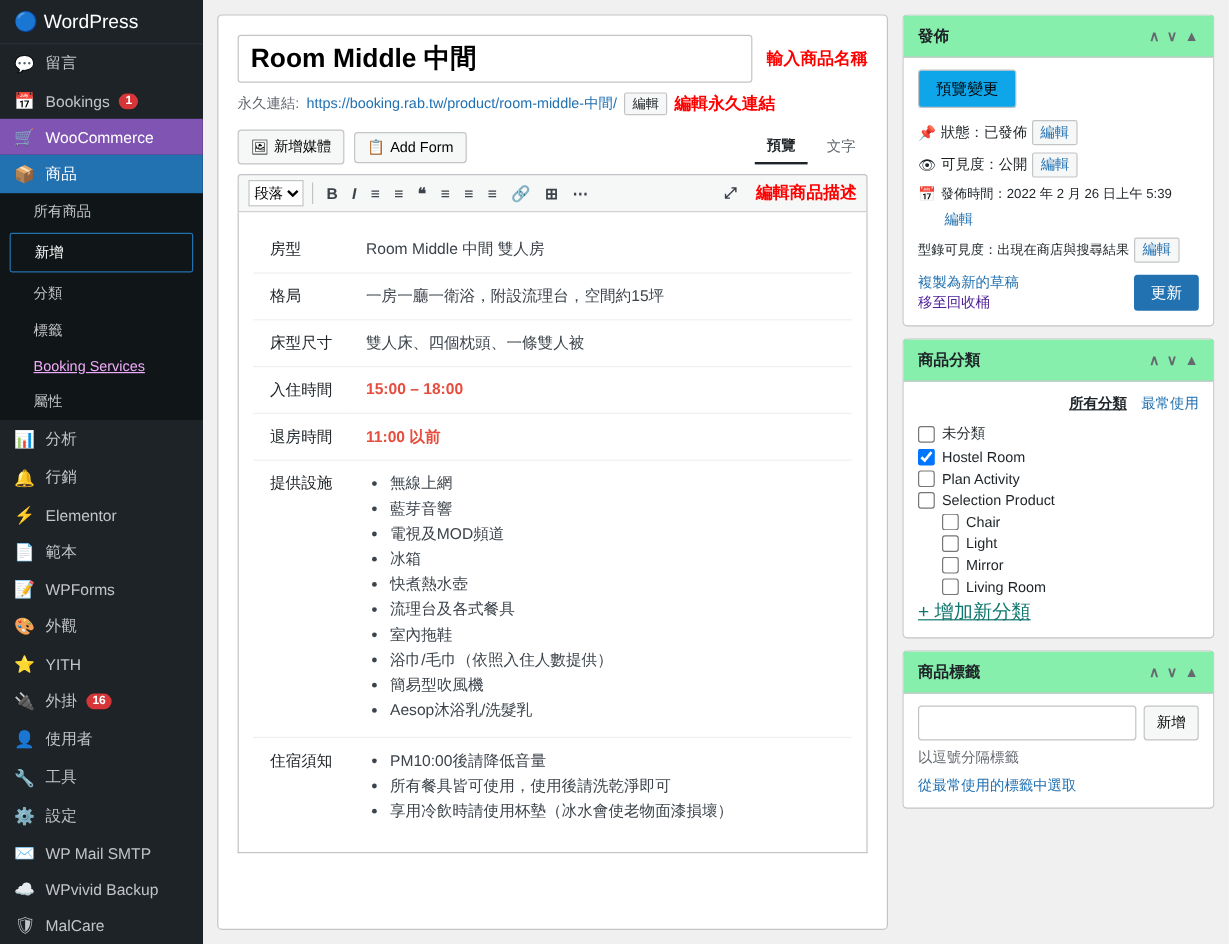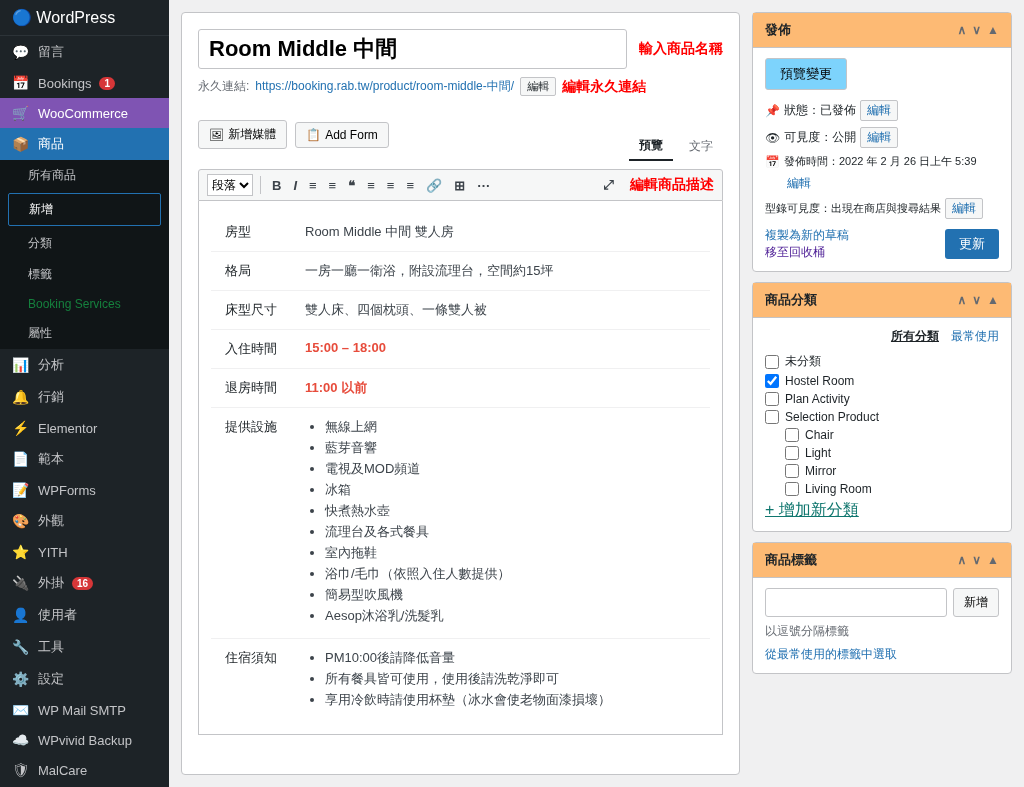--- a/index.html
+++ b/index.html
@@ -7,40 +7,40 @@
 
     
     #sidebar { width: 169px; background: #1d2327; color: #c3c4c7; flex-shrink: 0; overflow-y: auto; }
     .sidebar-logo { padding: 8px 12px; background: #1d2327; border-bottom: 1px solid #2c3338; }
     .sidebar-item { display: flex; align-items: center; gap: 8px; padding: 7px 12px; cursor: pointer; font-size: 13px; color: #c3c4c7; position: relative; }
     .sidebar-item.active { background: #2271b1; color: #fff; }
     .sidebar-item .badge { background: #d63638; color: #fff; border-radius: 10px; padding: 1px 5px; font-size: 10px; font-weight: bold; }
     .sidebar-icon { width: 18px; text-align: center; font-size: 14px; }
     .sidebar-submenu { background: #101517; }
     .sidebar-submenu .sidebar-item { padding-left: 28px; font-size: 12px; }
-    .sidebar-submenu .sidebar-item.active-sub { color: #15803d; }
+    .sidebar-submenu .sidebar-item.active-sub { color: #f0abfc; text-decoration: underline; }
     .sidebar-submenu .sidebar-item.new-item { color: #fff; border: 1px solid #2271b1; margin: 2px 8px; border-radius: 2px; padding-left: 20px; }
     .woo-item { background: #7f54b3; color: #fff !important; }
 
     
     #main { flex: 1; display: flex; flex-direction: column; overflow: hidden; }
     #content-area { flex: 1; display: flex; overflow: hidden; padding: 12px; gap: 12px; }
 
     
     #editor-panel { flex: 1; background: #fff; border: 1px solid #c3c4c7; border-radius: 4px; overflow-y: auto; padding: 16px; }
     .product-title-row { display: flex; align-items: center; gap: 12px; margin-bottom: 8px; }
     .product-title-input { flex: 1; font-size: 22px; font-weight: 600; border: 1px solid #c3c4c7; padding: 6px 10px; border-radius: 3px; }
     .annotation-red { color: #ff0000; font-size: 14px; font-weight: bold; }
     .permalink-row { display: flex; align-items: center; gap: 6px; font-size: 12px; color: #646970; margin-bottom: 12px; }
     .permalink-row a { color: #2271b1; text-decoration: none; }
     .edit-link { background: #f6f7f7; border: 1px solid #c3c4c7; border-radius: 2px; padding: 1px 6px; font-size: 11px; color: #1d2327; cursor: pointer; }
     .toolbar-row { display: flex; align-items: center; gap: 8px; margin-bottom: 8px; }
     .toolbar-btn { background: #f6f7f7; border: 1px solid #c3c4c7; border-radius: 3px; padding: 5px 10px; font-size: 12px; cursor: pointer; display: flex; align-items: center; gap: 4px; }
     .toolbar-right { margin-left: auto; display: flex; gap: 6px; }
-    .tab-btn { padding: 5px 10px; font-size: 12px; cursor: pointer; border: none; background: none; color: #646970; margin-top: 24px; }
+    .tab-btn { padding: 5px 10px; font-size: 12px; cursor: pointer; border: none; background: none; color: #646970; }
     .tab-btn.active { color: #1d2327; font-weight: 600; border-bottom: 2px solid #1d2327; }
 
     
     .format-toolbar { border: 1px solid #c3c4c7; border-radius: 3px 3px 0 0; padding: 4px 8px; display: flex; align-items: center; gap: 4px; background: #f6f7f7; flex-wrap: wrap; }
     .format-toolbar select { border: 1px solid #c3c4c7; padding: 2px 0; font-size: 12px; background: #fff; }
     .fmt-btn { background: none; border: none; padding: 2px 4px; cursor: pointer; font-size: 13px; font-weight: bold; color: #3c434a; }
     .fmt-separator { width: 1px; height: 18px; background: #c3c4c7; margin: 0 3px; }
 
     
     .content-editor { border: 1px solid #c3c4c7; border-top: none; min-height: 400px; padding: 12px; background: #fff; }
@@ -49,27 +49,27 @@
     table.product-table tr:last-child td { border-bottom: none; }
     .label-cell { width: 80px; color: #1d2327; font-weight: 500; white-space: nowrap; }
     .value-cell { color: #3c434a; }
     .time-red { color: #e74c3c; font-weight: bold; }
     .bullet-list { list-style: disc; padding-left: 20px; }
     .bullet-list li { margin-bottom: 3px; }
 
     
     #right-sidebar { width: 260px; flex-shrink: 0; display: flex; flex-direction: column; gap: 10px; overflow-y: auto; }
     .panel { background: #fff; border: 1px solid #c3c4c7; border-radius: 4px; }
-    .panel-header { background: #fdba74; border-bottom: 1px solid #c3c4c7; padding: 8px 12px; display: flex; align-items: center; justify-content: space-between; font-weight: 600; font-size: 13px; }
+    .panel-header { background: #86efac; border-bottom: 1px solid #c3c4c7; padding: 8px 12px; display: flex; align-items: center; justify-content: space-between; font-weight: 600; font-size: 13px; }
     .panel-header-controls { display: flex; gap: 6px; }
     .panel-ctrl { cursor: pointer; color: #646970; font-size: 12px; }
     .panel-body { padding: 10px 12px; }
     .panel-row { margin-bottom: 6px; font-size: 12px; display: flex; align-items: center; gap: 4px; }
     .publish-btn { background: #2271b1; color: #fff; border: none; border-radius: 3px; padding: 6px 14px; cursor: pointer; font-size: 13px; float: right; }
-    .preview-btn { background: #7dd3fc; border: 1px solid #c3c4c7; border-radius: 3px; padding: 6px 14px; cursor: pointer; font-size: 13px; }
+    .preview-btn { background: #0ea5e9; border: 1px solid #c3c4c7; border-radius: 3px; padding: 6px 14px; cursor: pointer; font-size: 13px; }
     .panel-link { color: #2271b1; text-decoration: none; font-size: 12px; cursor: pointer; }
     .panel-link.red { color: #4c1d95; }
     .panel-actions { margin-top: 8px; display: flex; justify-content: space-between; align-items: center; }
     .checkbox-item { display: flex; align-items: center; gap: 6px; margin-bottom: 4px; font-size: 12px; }
     .checkbox-item input[type=checkbox] { width: 14px; height: 14px; }
     .indent { padding-left: 20px; }
     .tab-links { display: flex; gap: 12px; margin-bottom: 8px; justify-content: flex-end; }
     .tab-link { font-size: 12px; color: #2271b1; cursor: pointer; text-decoration: none; }
     .tab-link.active { color: #1d2327; font-weight: 600; text-decoration: underline; }
     .add-category-link { color: #0f766e; font-size: 16px; cursor: pointer; }

